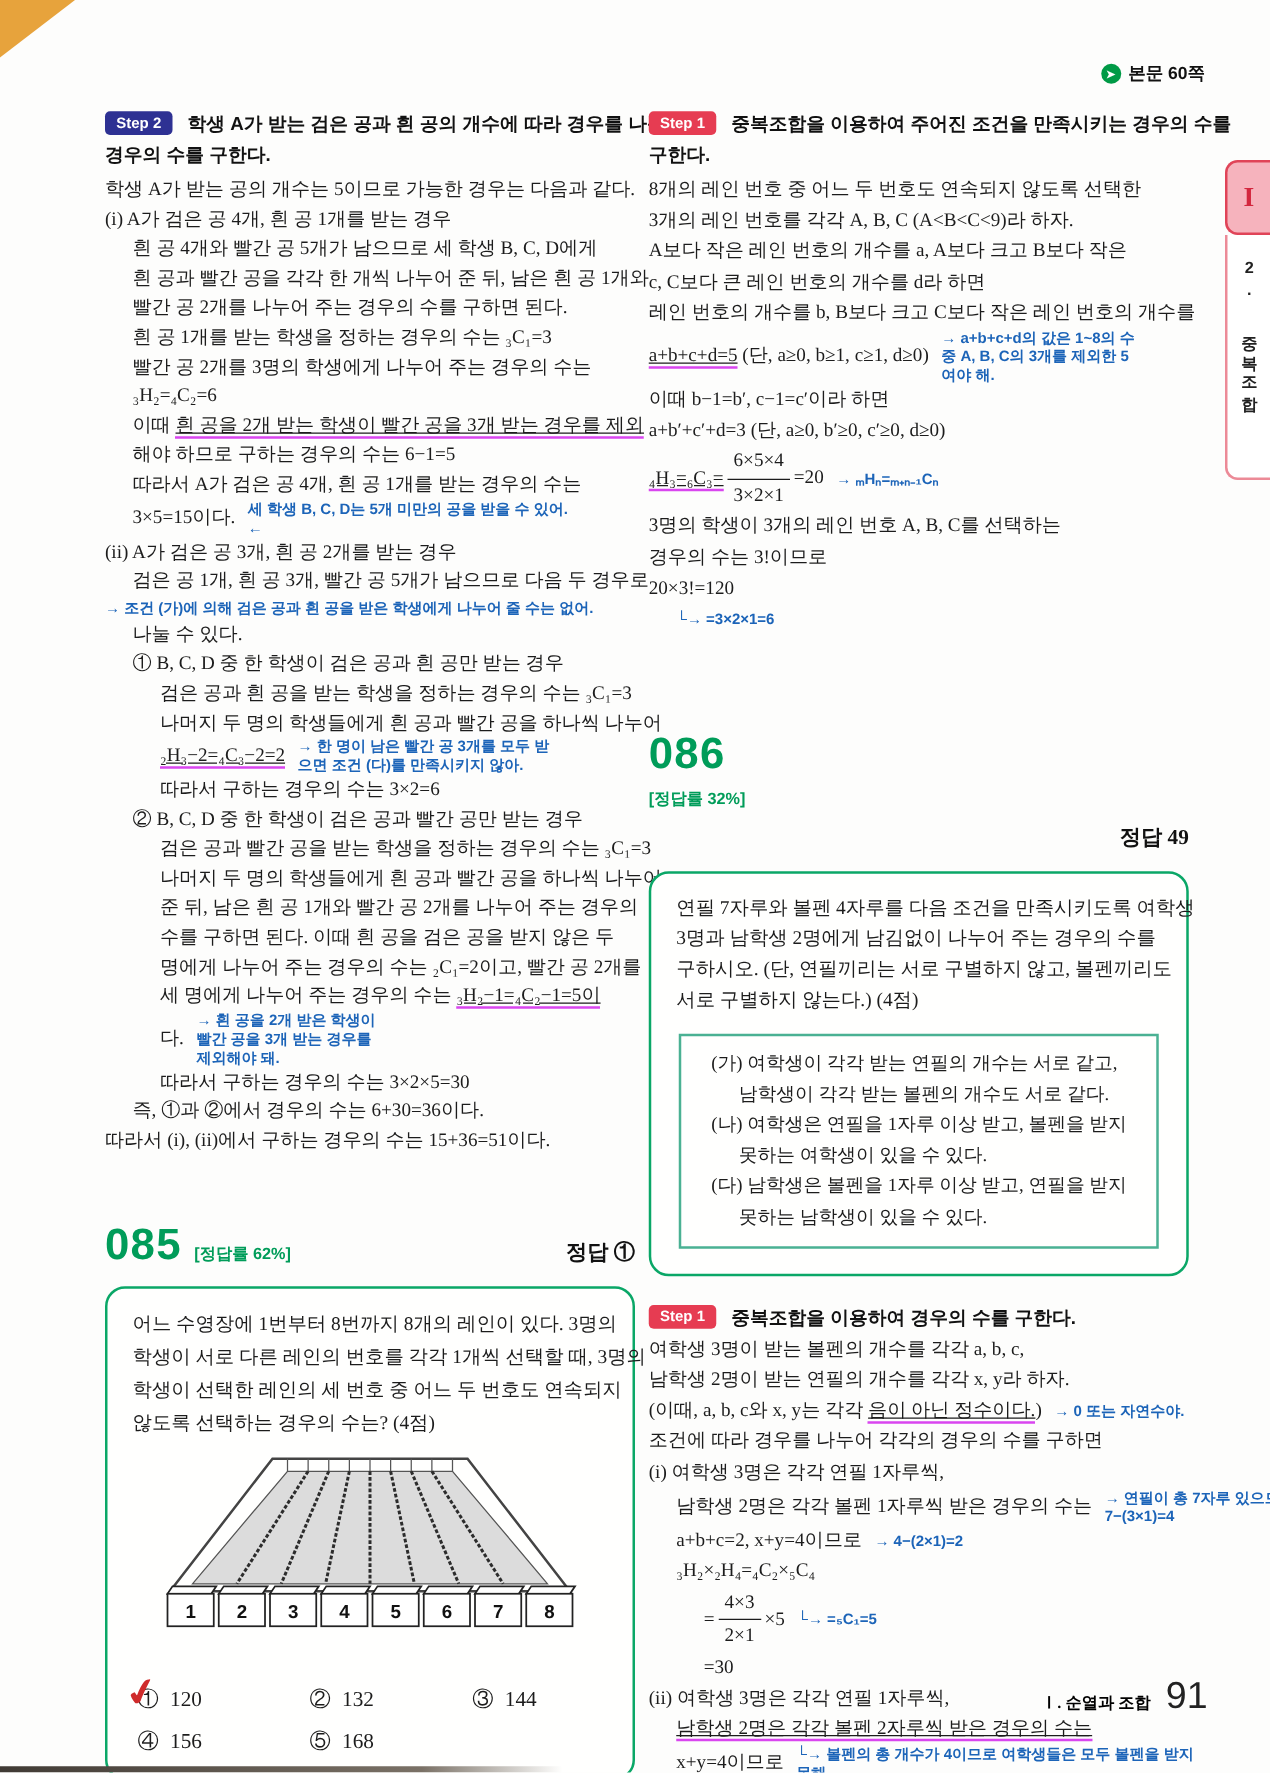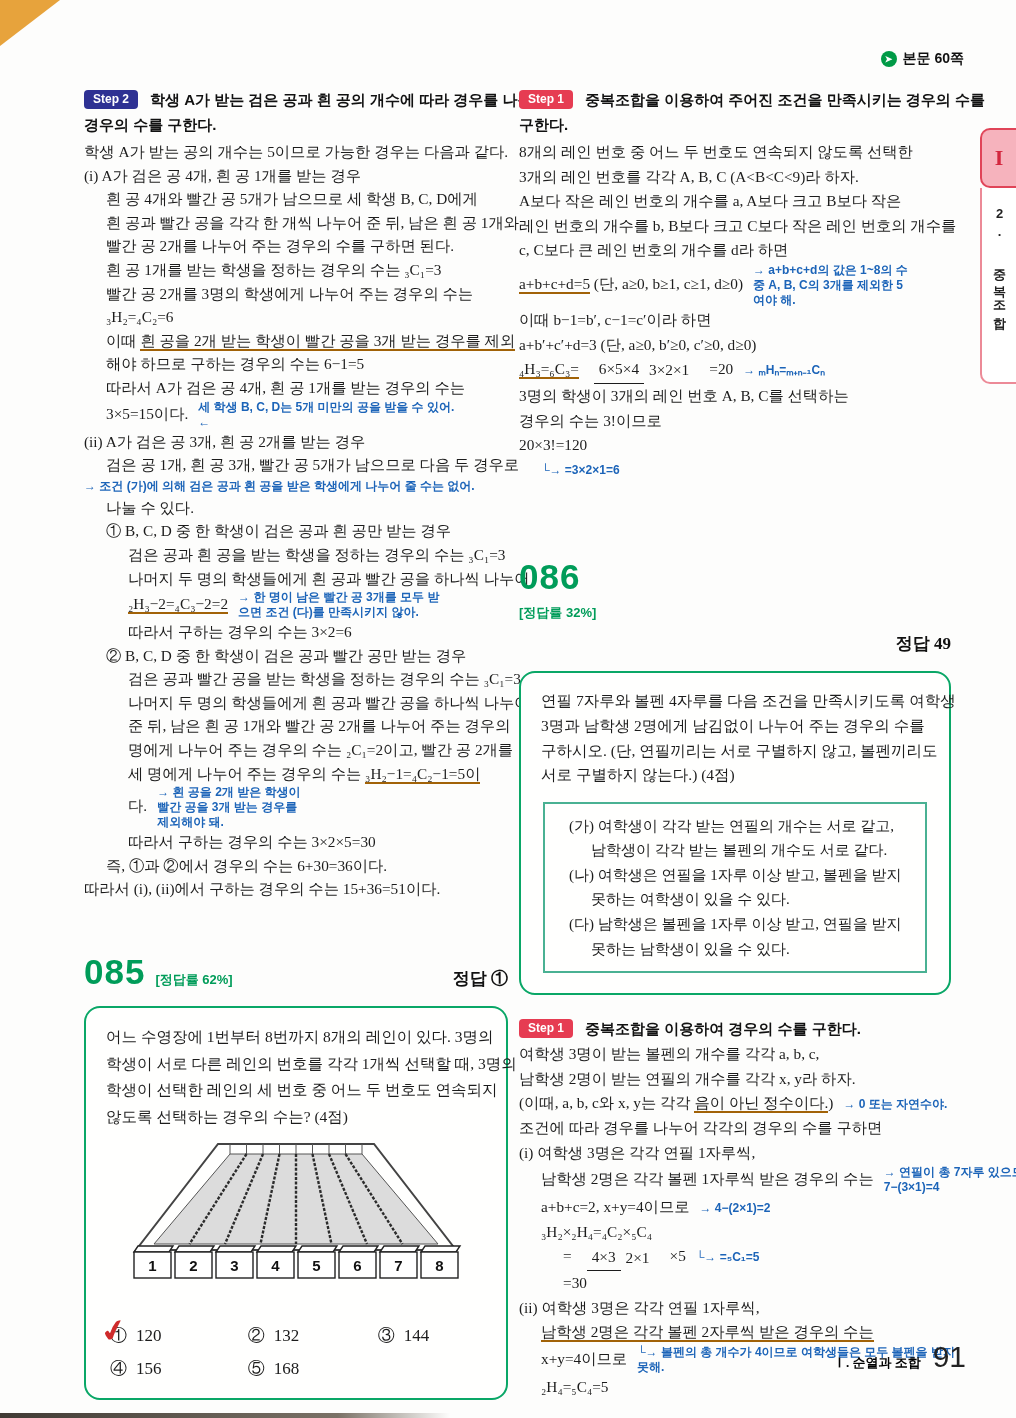--- a/index.html
+++ b/index.html
@@ -34,25 +34,25 @@
   .badge.navy{background:#2e3193;}
   .badge.red{background:#e63c52;}
   .stitle{font:700 15px/24px "Liberation Sans",sans-serif;color:#111;}
   .stitle.cont{display:block;margin:0 0 3px 0;}
   .sh2{margin-top:22px;}
   
   .ln{white-space:nowrap;position:relative;font:400 15.3px/23.6px "Liberation Serif","DejaVu Serif",serif;}
   .col.right .ln{line-height:24.6px;}
   .in1{margin-left:22px;}
   .in2{margin-left:44px;}
-  .ul{border-bottom:2px solid #a16207;padding-bottom:0px;}
+  .ul{border-bottom:2px solid #d946ef;padding-bottom:0px;text-decoration:underline;}
   .note{margin-left:10px;font:700 12px/15px "Liberation Sans",sans-serif;color:#1c64b8;
         display:inline-block;white-space:normal;vertical-align:middle;}
   .ln.bluenote{font:700 12px/19px "Liberation Sans",sans-serif;color:#1c64b8;white-space:normal;}
-  .frac{display:inline-flex;text-align:center;vertical-align:middle;margin:0 15px;}
+  .frac{display:inline-flex;flex-direction:column;text-align:center;vertical-align:middle;margin:0 3px;}
   .frac .num{border-bottom:1.6px solid #1c1c1c;padding:0 5px 1px;display:block;}
   .frac .den{padding:1px 5px 0;display:block;}
   
   .phead{display:flex;align-items:baseline;gap:10px;margin:54px 0 12px;}
   .phead.p086{margin-top:78px;flex-direction:column;}
   .pnum{font:800 35px/34px "Liberation Sans",sans-serif;color:#009c59;letter-spacing:1px;}
   .prate{font:700 13px "Liberation Sans",sans-serif;color:#009c59;}
   .pans{margin-left:auto;font:700 17px "Liberation Serif",serif;color:#111;}
   
   .pbox{border:2.2px solid #0aa767;border-radius:16px;padding:16px 20px 16px;background:#fffffe;margin-top:16px;}
@@ -116,20 +116,21 @@
       <div class="ln in1"><span>나눌 수 있다.</span></div>
       <div class="ln in1"><span>① B, C, D 중 한 학생이 검은 공과 흰 공만 받는 경우</span></div>
       <div class="ln in2"><span>검은 공과 흰 공을 받는 학생을 정하는 경우의 수는 ₃C₁=3</span></div>
       <div class="ln in2"><span>나머지 두 명의 학생들에게 흰 공과 빨간 공을 하나씩 나누어</span></div>
       <div class="ln in2"><span class="ul">₂H₃−2=₄C₃−2=2</span><span class="note" style="max-width: 212px;">→ 한 명이 남은 빨간 공 3개를 모두 받으면 조건 (다)를 만족시키지 않아.</span></div>
       <div class="ln in2"><span>따라서 구하는 경우의 수는 3×2=6</span></div>
       <div class="ln in1"><span>② B, C, D 중 한 학생이 검은 공과 빨간 공만 받는 경우</span></div>
       <div class="ln in2"><span>검은 공과 빨간 공을 받는 학생을 정하는 경우의 수는 ₃C₁=3</span></div>
       <div class="ln in2"><span>나머지 두 명의 학생들에게 흰 공과 빨간 공을 하나씩 나누어</span></div>
       <div class="ln in2"><span>준 뒤, 남은 흰 공 1개와 빨간 공 2개를 나누어 주는 경우의</span></div>
+      <div class="ln in2"><span>수를 구하면 된다. 이때 흰 공을 검은 공을 받지 않은 두</span></div>
       <div class="ln in2"><span>명에게 나누어 주는 경우의 수는 ₂C₁=2이고, 빨간 공 2개를</span></div>
       <div class="ln in2"><span>세 명에게 나누어 주는 경우의 수는 </span><span class="ul">₃H₂−1=₄C₂−1=5이</span></div>
       <div class="ln in2"><span>다.</span><span class="note" style="max-width: 150px;">→ 흰 공을 2개 받은 학생이 빨간 공을 3개 받는 경우를 제외해야 돼.</span></div>
       <div class="ln in2"><span>따라서 구하는 경우의 수는 3×2×5=30</span></div>
       <div class="ln in1"><span>즉, ①과 ②에서 경우의 수는 6+30=36이다.</span></div>
       <div class="ln in0"><span>따라서 (i), (ii)에서 구하는 경우의 수는 15+36=51이다.</span></div>
     </div>
 
   <div class="phead">
     <span class="pnum">085</span>
@@ -231,22 +232,22 @@
 <div class="col right">
   <div class="stephead">
     <span class="badge red">Step 1</span>
     <span class="stitle">중복조합을 이용하여 주어진 조건을 만족시키는 경우의 수를</span>
   </div>
   <span class="stitle cont">구한다.</span>
   <div>
       <div class="ln in0"><span>8개의 레인 번호 중 어느 두 번호도 연속되지 않도록 선택한</span></div>
       <div class="ln in0"><span>3개의 레인 번호를 각각 A, B, C (A&lt;B&lt;C&lt;9)라 하자.</span></div>
       <div class="ln in0"><span>A보다 작은 레인 번호의 개수를 a, A보다 크고 B보다 작은</span></div>
+      <div class="ln in0"><span>c, C보다 큰 레인 번호의 개수를 d라 하면</span></div>
       <div class="ln in0"><span>레인 번호의 개수를 b, B보다 크고 C보다 작은 레인 번호의 개수를</span></div>
-      <div class="ln in0"><span>c, C보다 큰 레인 번호의 개수를 d라 하면</span></div>
       <div class="ln in0"><span class="ul">a+b+c+d=5</span><span> (단, a≥0, b≥1, c≥1, d≥0)</span><span class="note" style="max-width: 160px;">→ a+b+c+d의 값은 1~8의 수 중 A, B, C의 3개를 제외한 5여야 해.</span></div>
       <div class="ln in0"><span>이때 b−1=b′, c−1=c′이라 하면</span></div>
       <div class="ln in0"><span>a+b′+c′+d=3 (단, a≥0, b′≥0, c′≥0, d≥0)</span></div>
       <div class="ln in0"><span class="ul">₄H₃=₆C₃=</span><span class="frac">
           <span class="num">6×5×4</span>
           <span class="den">3×2×1</span>
         </span><span>=20</span><span class="note">→ ₘHₙ=ₘ₊ₙ₋₁Cₙ</span></div>
       <div class="ln in0"><span>3명의 학생이 3개의 레인 번호 A, B, C를 선택하는</span></div>
       <div class="ln in0"><span>경우의 수는 3!이므로</span></div>
       <div class="ln in0"><span>20×3!=120</span></div>

